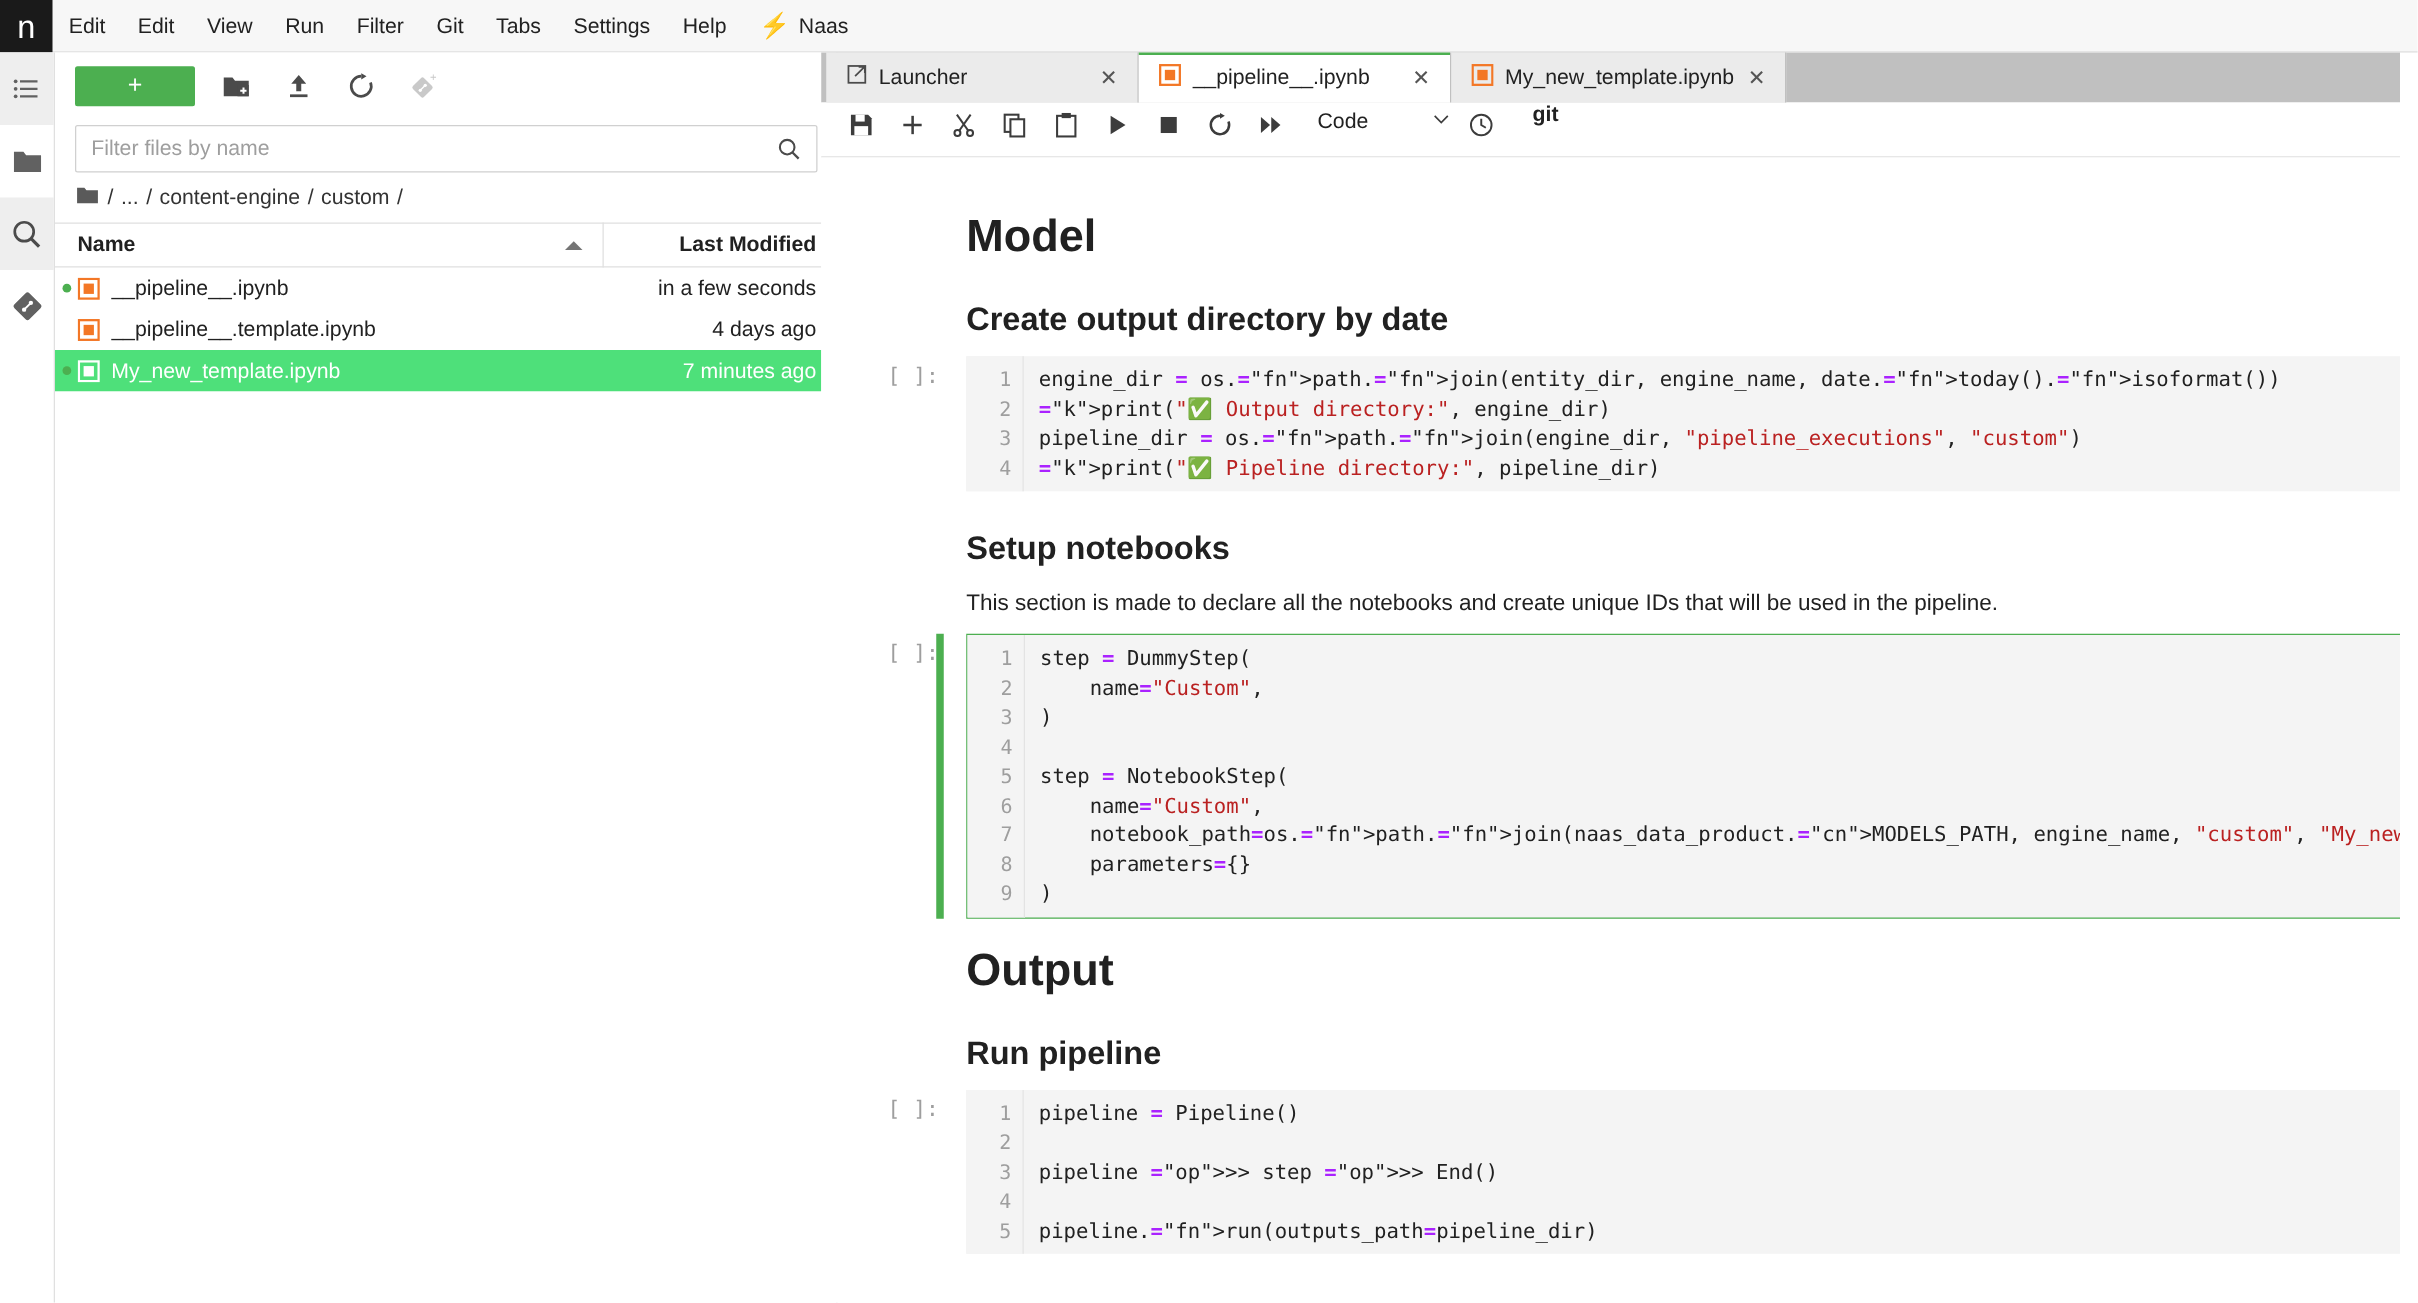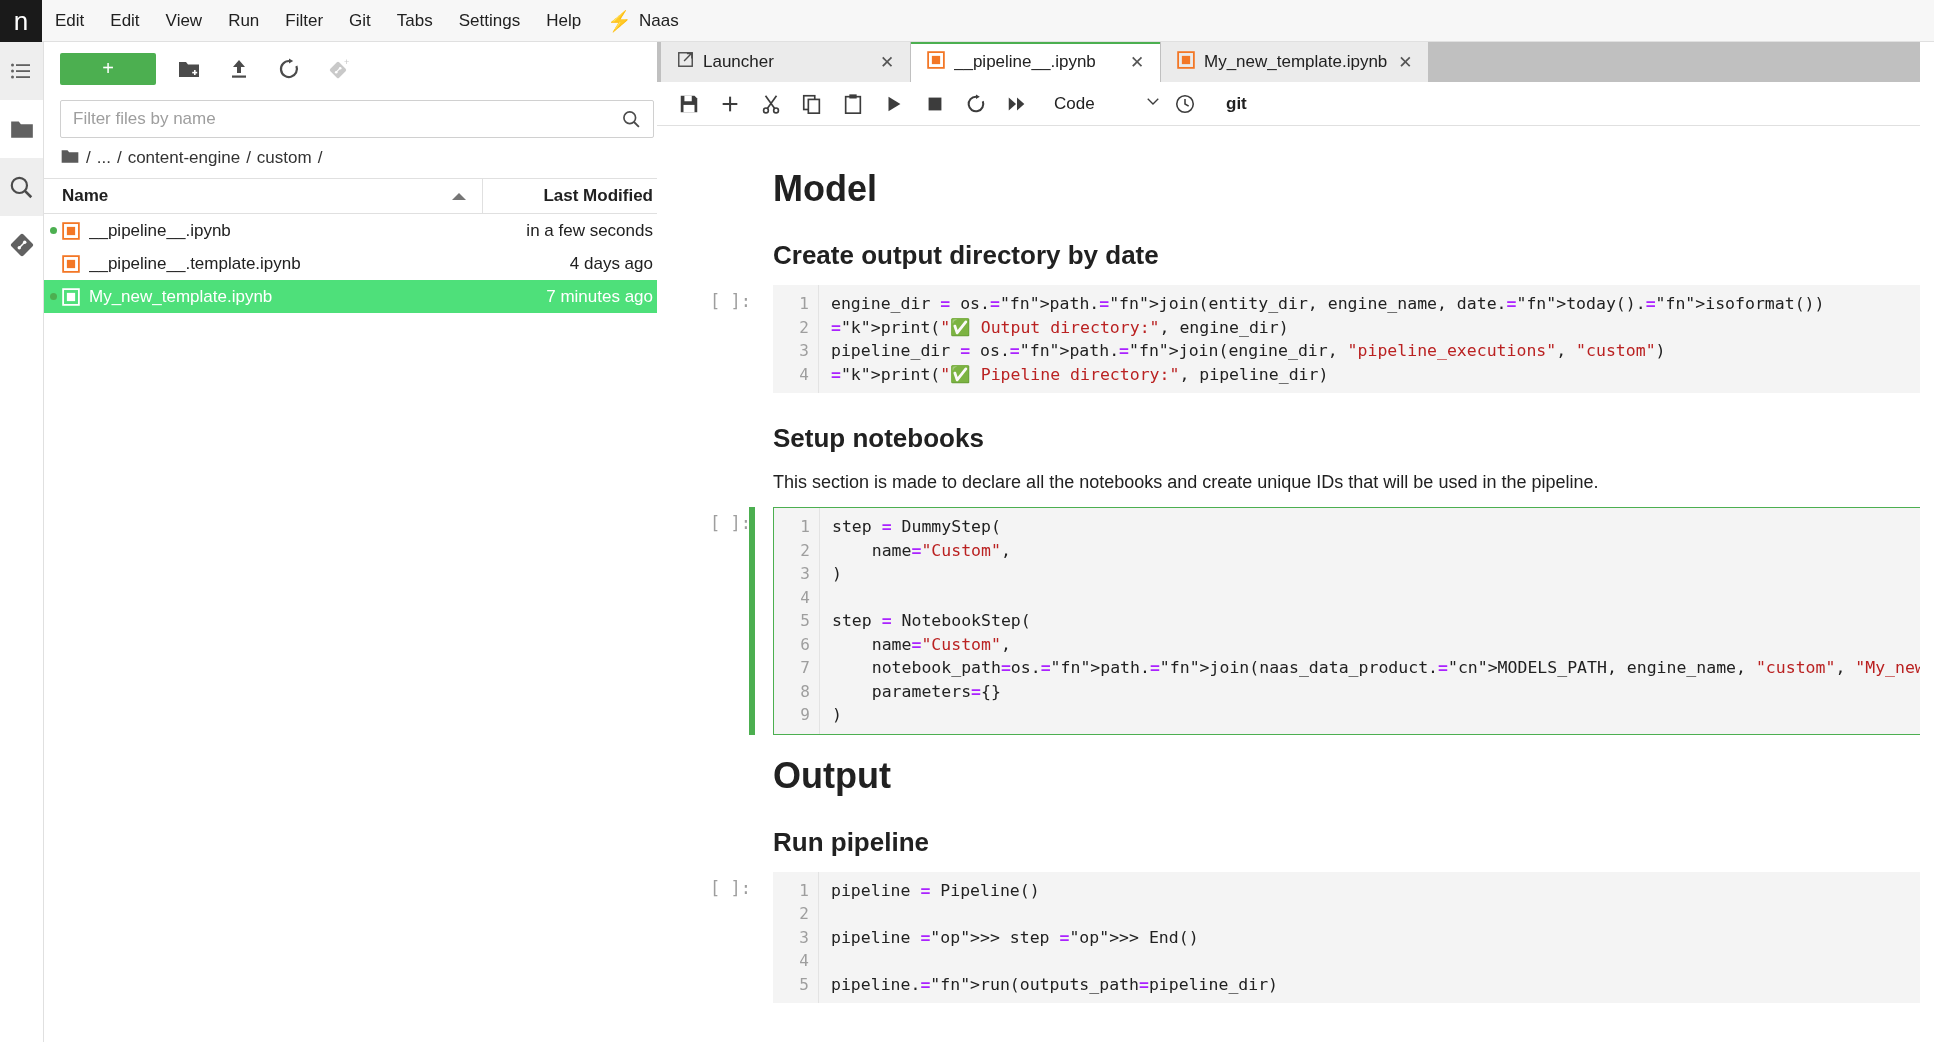--- a/index.html
+++ b/index.html
@@ -124,21 +124,21 @@
   }
   .tab.active { background: #fff; }
   .tab.active::before {
     content: ""; position: absolute; left: 0; right: 0; top: 0; height: 2px; background: #4caf50;
   }
   .tab .tab-label { flex: 1; white-space: nowrap; overflow: hidden; text-overflow: ellipsis; }
   .tab-close { color: #555; font-size: 17px; width: 18px; text-align: center; }
 
   #nb-toolbar {
     height: 44px; background: #fff; border-bottom: 1px solid #e0e0e0;
-    display: flex; align-items: center; padding-left: 14px; gap: 5px;
+    display: flex; align-items: flex-start; padding-left: 14px; gap: 5px;
   }
   .nbt {
     width: 36px; height: 36px; display: flex; align-items: center; justify-content: center;
     cursor: pointer; color: #3c3c3c;
   }
   #celltype-select {
     margin-left: 14px; width: 108px; height: 30px; display: flex; align-items: center;
     justify-content: space-between; font-size: 17px; color: #212121; cursor: pointer;
   }
   #git-label { margin-left: 18px; font-size: 17px; font-weight: bold; color: #212121; cursor: pointer; }

